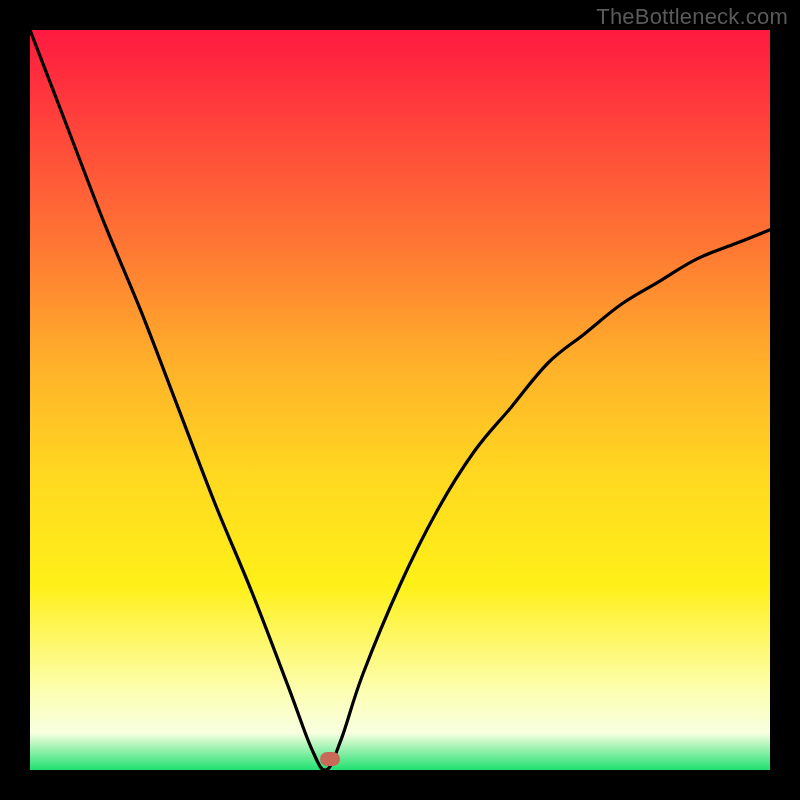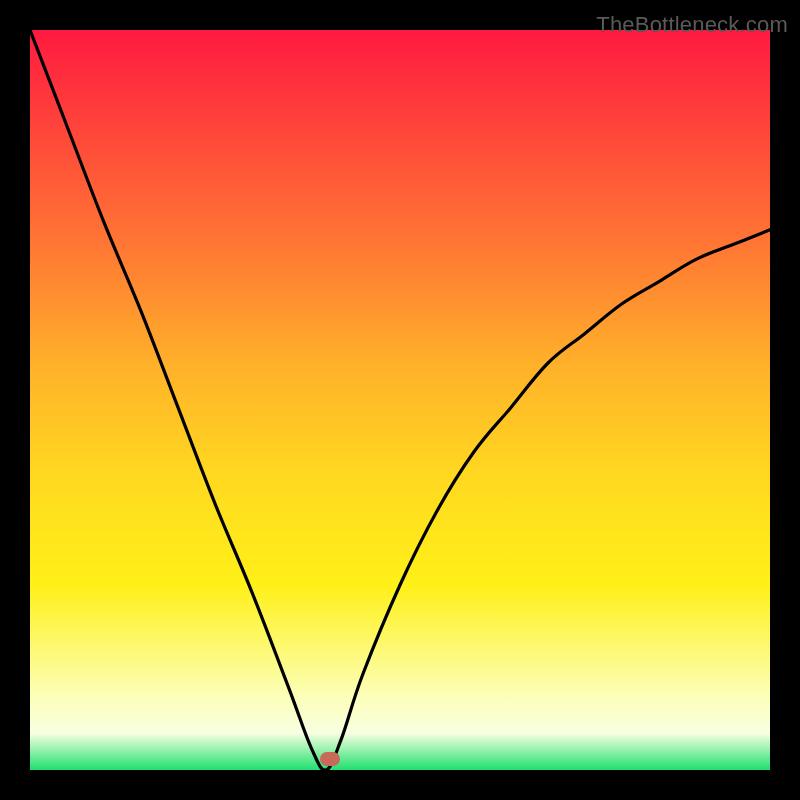--- a/index.html
+++ b/index.html
@@ -16,21 +16,21 @@
       #ff7a33 30%,
       #ffb02a 45%,
       #ffd820 60%,
       #fff018 75%,
       #fcffb8 90%,
       #f8ffe0 95%,
       #20e070 100%);
   }
   .watermark {
     position: absolute;
-    top: 12px;
+    top: 4px;
     right: 12px;
     font-family: Arial, Helvetica, sans-serif;
     font-size: 22px;
     font-weight: 500;
     color: #5a5a5a;
     letter-spacing: 0.2px;
     user-select: none;
   }
   svg.curve {
     position: absolute;

